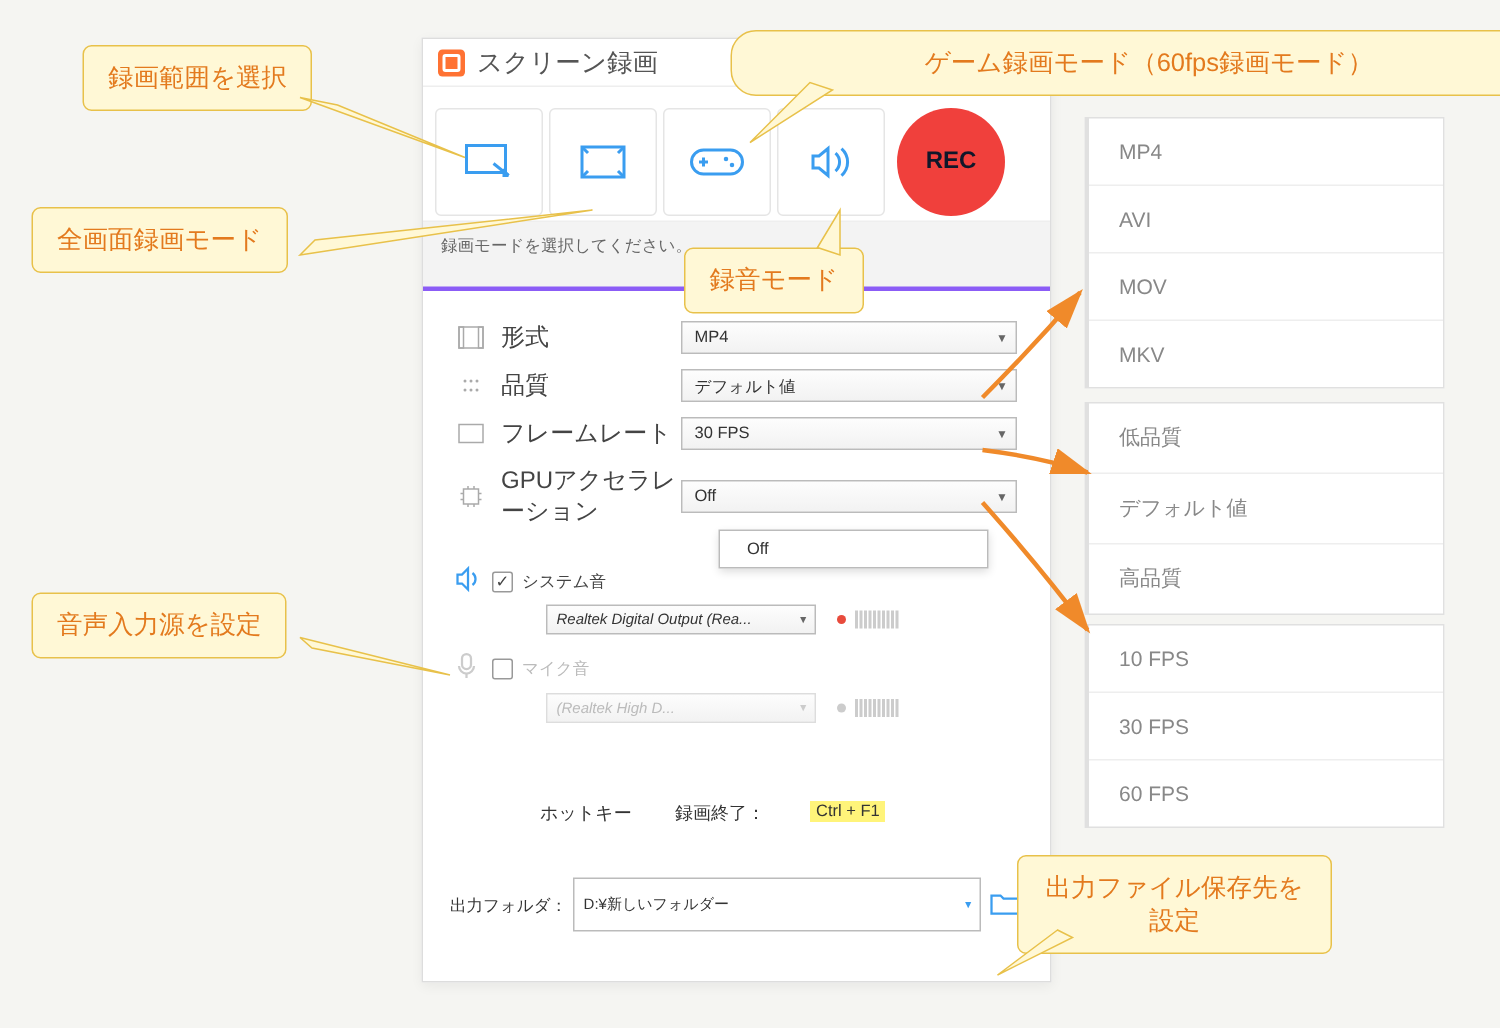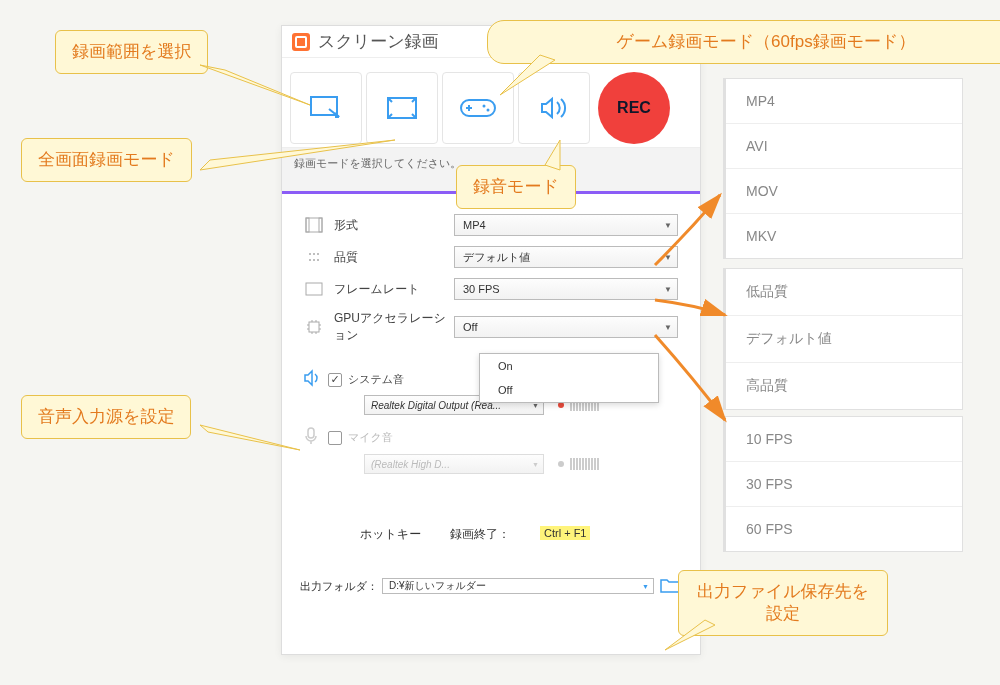--- a/index.html
+++ b/index.html
@@ -96,21 +96,21 @@
   }
   .row .ico {
     width: 20px;
     height: 16px;
     margin-right: 10px;
     color:#888;
     display:flex;align-items:center;justify-content:center;
   }
   .row .lbl {
     width: 120px;
-    font-size: 12px;
+    font-size: 16px;
     color: #444;
   }
   .select {
     flex: 1;
     height: 22px;
     border: 1px solid #bbb;
     background: linear-gradient(#fdfdfd,#f2f2f2);
     font-size: 11px;
     padding: 0 18px 0 8px;
     position: relative;
@@ -185,21 +185,21 @@
   .hotkey-row .lbl2{width:90px;}
   .hotkey-key{background:#fff47a;padding:1px 4px;font-size:11px;}
 
   .output-row{
     padding: 24px 18px 10px;
     display:flex;align-items:center;
     font-size:11px;
   }
   .output-row .olbl{margin-right:4px;}
   .output-field{
-    flex:1;height:16px;border:1px solid #bbb;
+    flex:1;height:36px;border:1px solid #bbb;
     background:#fff;font-size:10px;padding:0 16px 0 6px;position:relative;
     display:flex;align-items:center;
   }
   .output-field::after{content:"▼";position:absolute;right:4px;font-size:7px;color:#3a9df0;}
   .folder-ico{width:22px;height:18px;margin-left:6px;color:#3a9df0;}
 
   
   .side-panel {
     position:absolute;
     width:240px;
@@ -406,21 +406,20 @@
       </div>
     <div class="folder-ico">
       <svg width="20" height="16">
           <path d="M1 3 h6 l2 2 h10 v10 h-18 z" fill="none" stroke="#3a9df0" stroke-width="1.5"></path>
         </svg>
     </div>
   </div>
 </div>
 
 <div class="dropdown-open">
-  <div>On</div>
   <div>Off</div>
 </div>
 
 <div class="side-panel p1" style="left:723px;top:78px;">
   <div class="side-item">MP4</div>
   <div class="side-item">AVI</div>
   <div class="side-item">MOV</div>
   <div class="side-item">MKV</div>
 </div>
 <div class="side-panel p1" style="left:723px;top:268px;">

